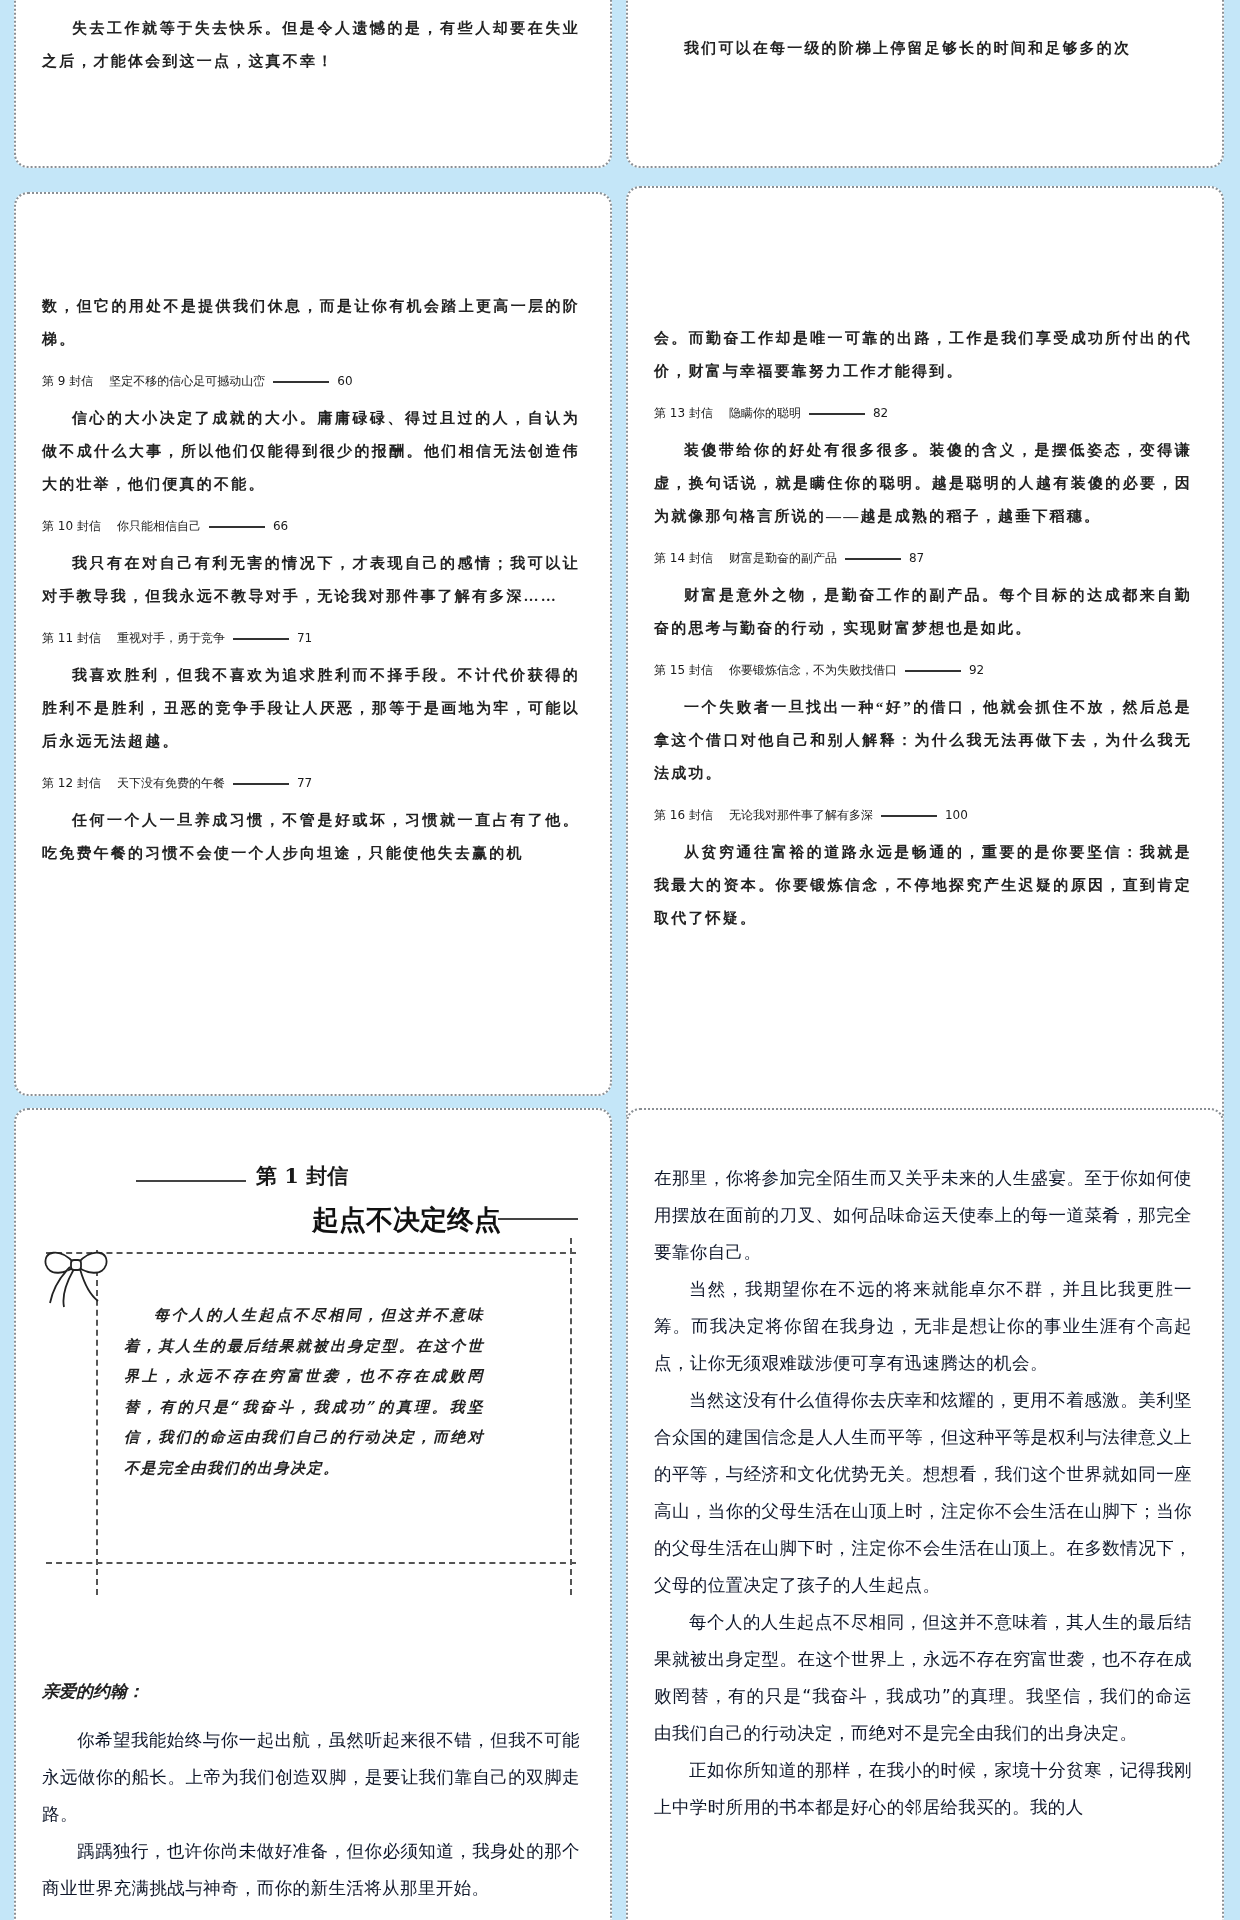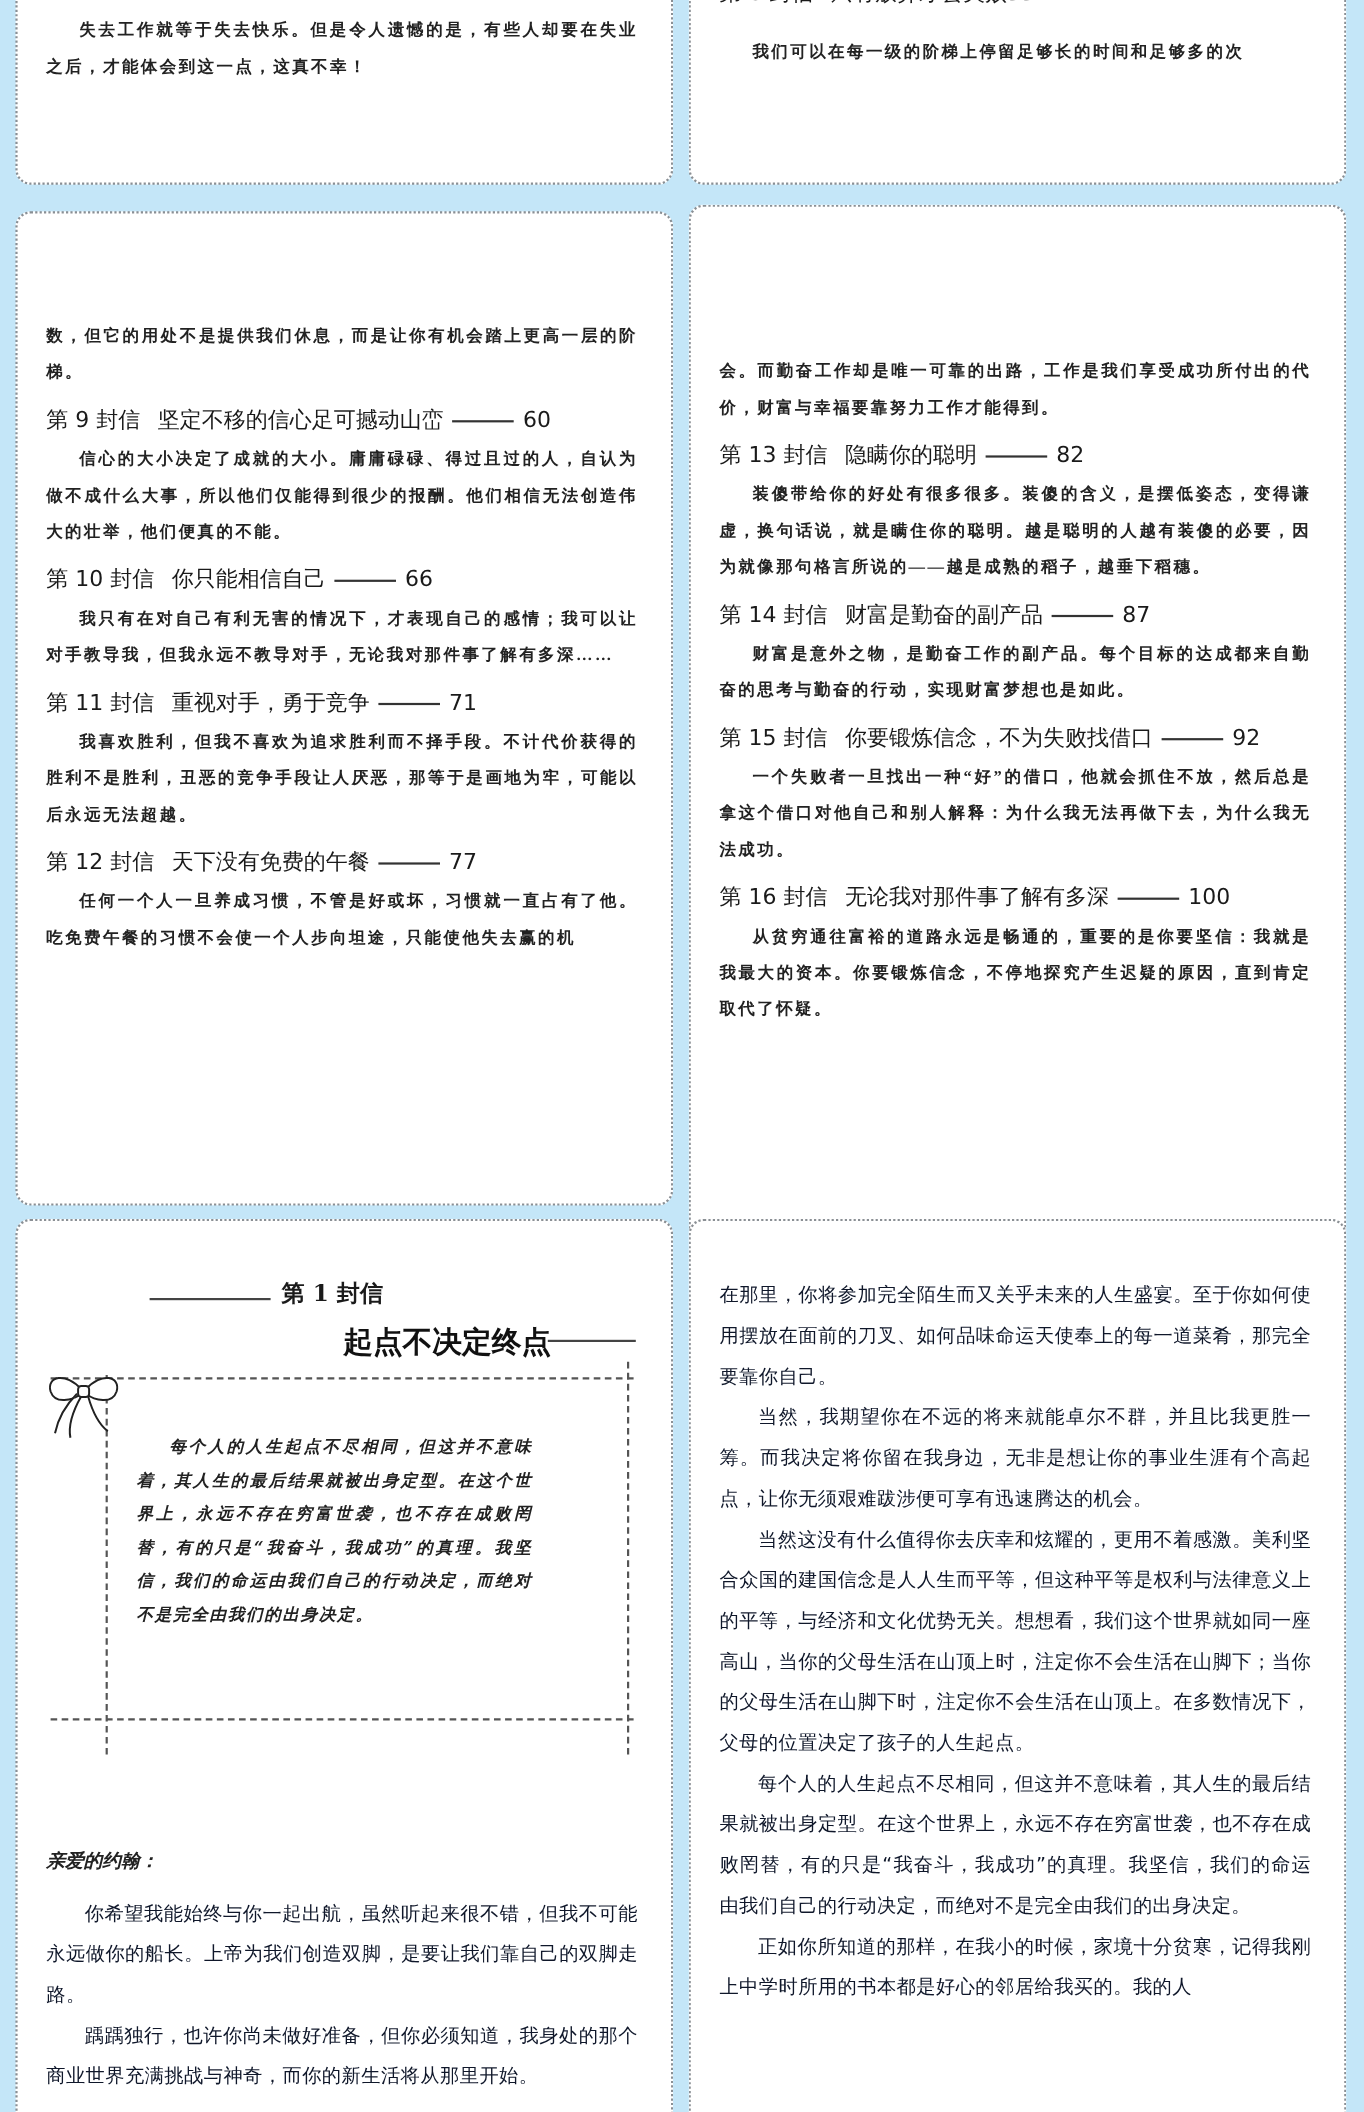--- a/index.html
+++ b/index.html
@@ -29,21 +29,21 @@
 
   .summary {
     font-family: Liberation Serif, serif;
     font-size: 15px; font-weight: bold;
     line-height: 33px; letter-spacing: 2.2px;
     margin: 0; text-align: justify; color: #222;
   }
   .indent { text-indent: 2em; }
   .heading {
     font-family: "DejaVu Sans", "Liberation Sans", sans-serif;
-    font-size: 20px; font-weight: normal; color: #1a1a1a;
+    font-size: 12px; font-weight: normal; color: #1a1a1a;
     margin: 10px 0 6px 0; line-height: 30px; white-space: nowrap;
   }
   .heading .num { margin-right: 16px; }
   .heading .dash { display: inline-block; width: 56px; border-top: 2px solid #333; vertical-align: middle; margin: 0 8px; }
 
   
   .l1-line { position: absolute; border-top: 2px solid #444; }
   .l1-title { position: absolute; font-family: "DejaVu Serif", "Liberation Serif", serif; font-weight: bold; font-size: 21px; color: #1a1a1a; }
   .l1-subtitle { position: absolute; font-family: "DejaVu Sans", "Liberation Sans", sans-serif; font-weight: bold; font-size: 27px; color: #111; }
   .frame-h { position: absolute; border-top: 2px dashed #555; }

